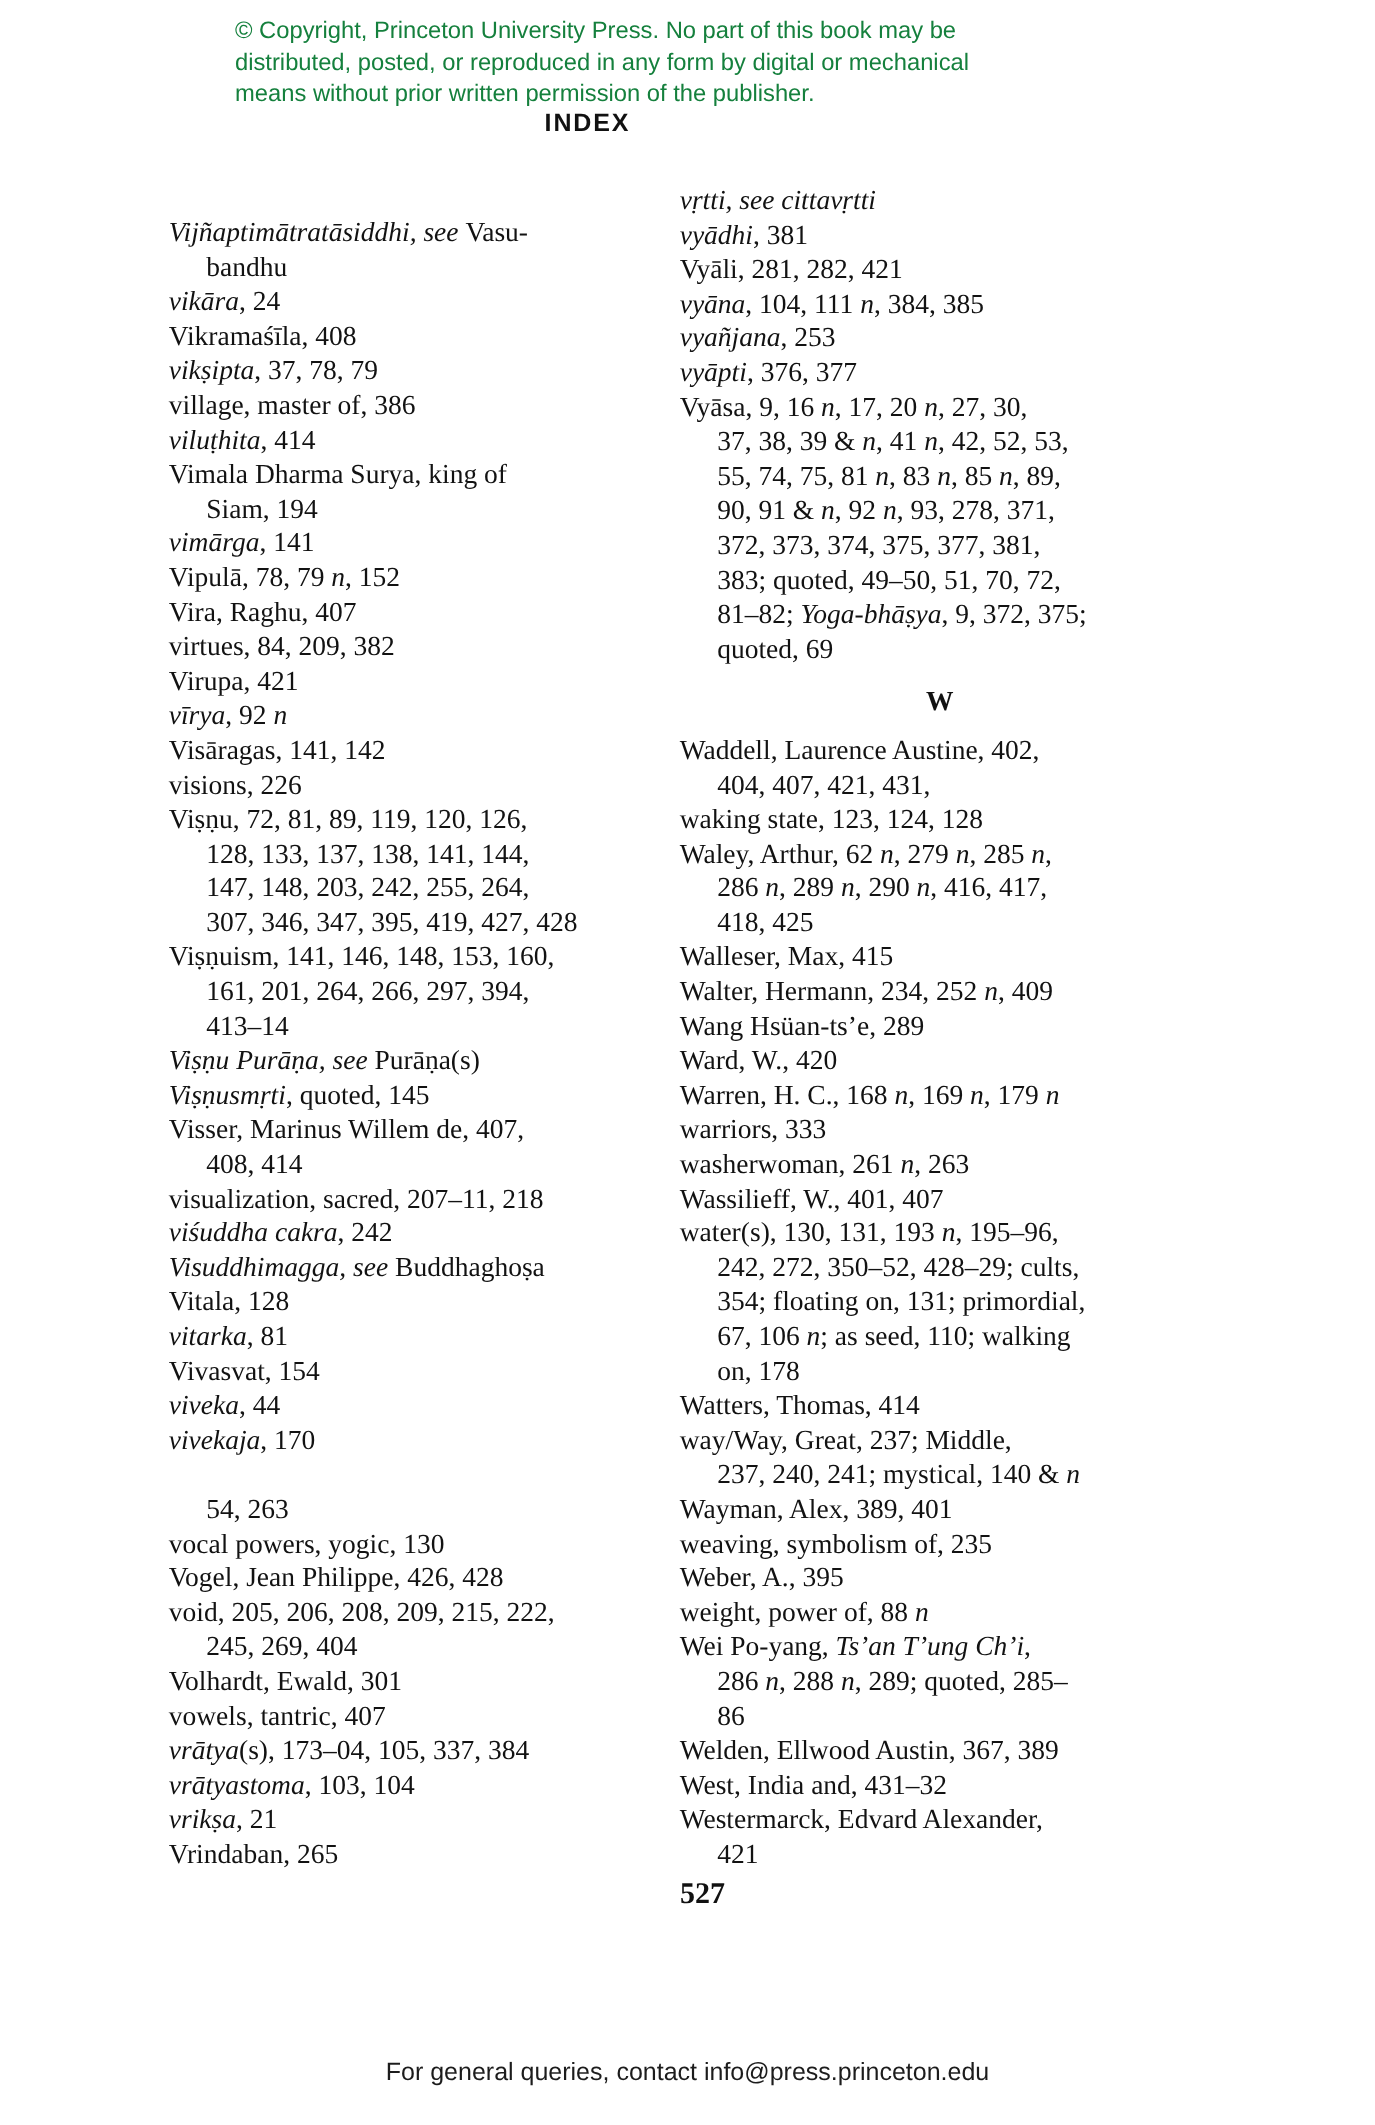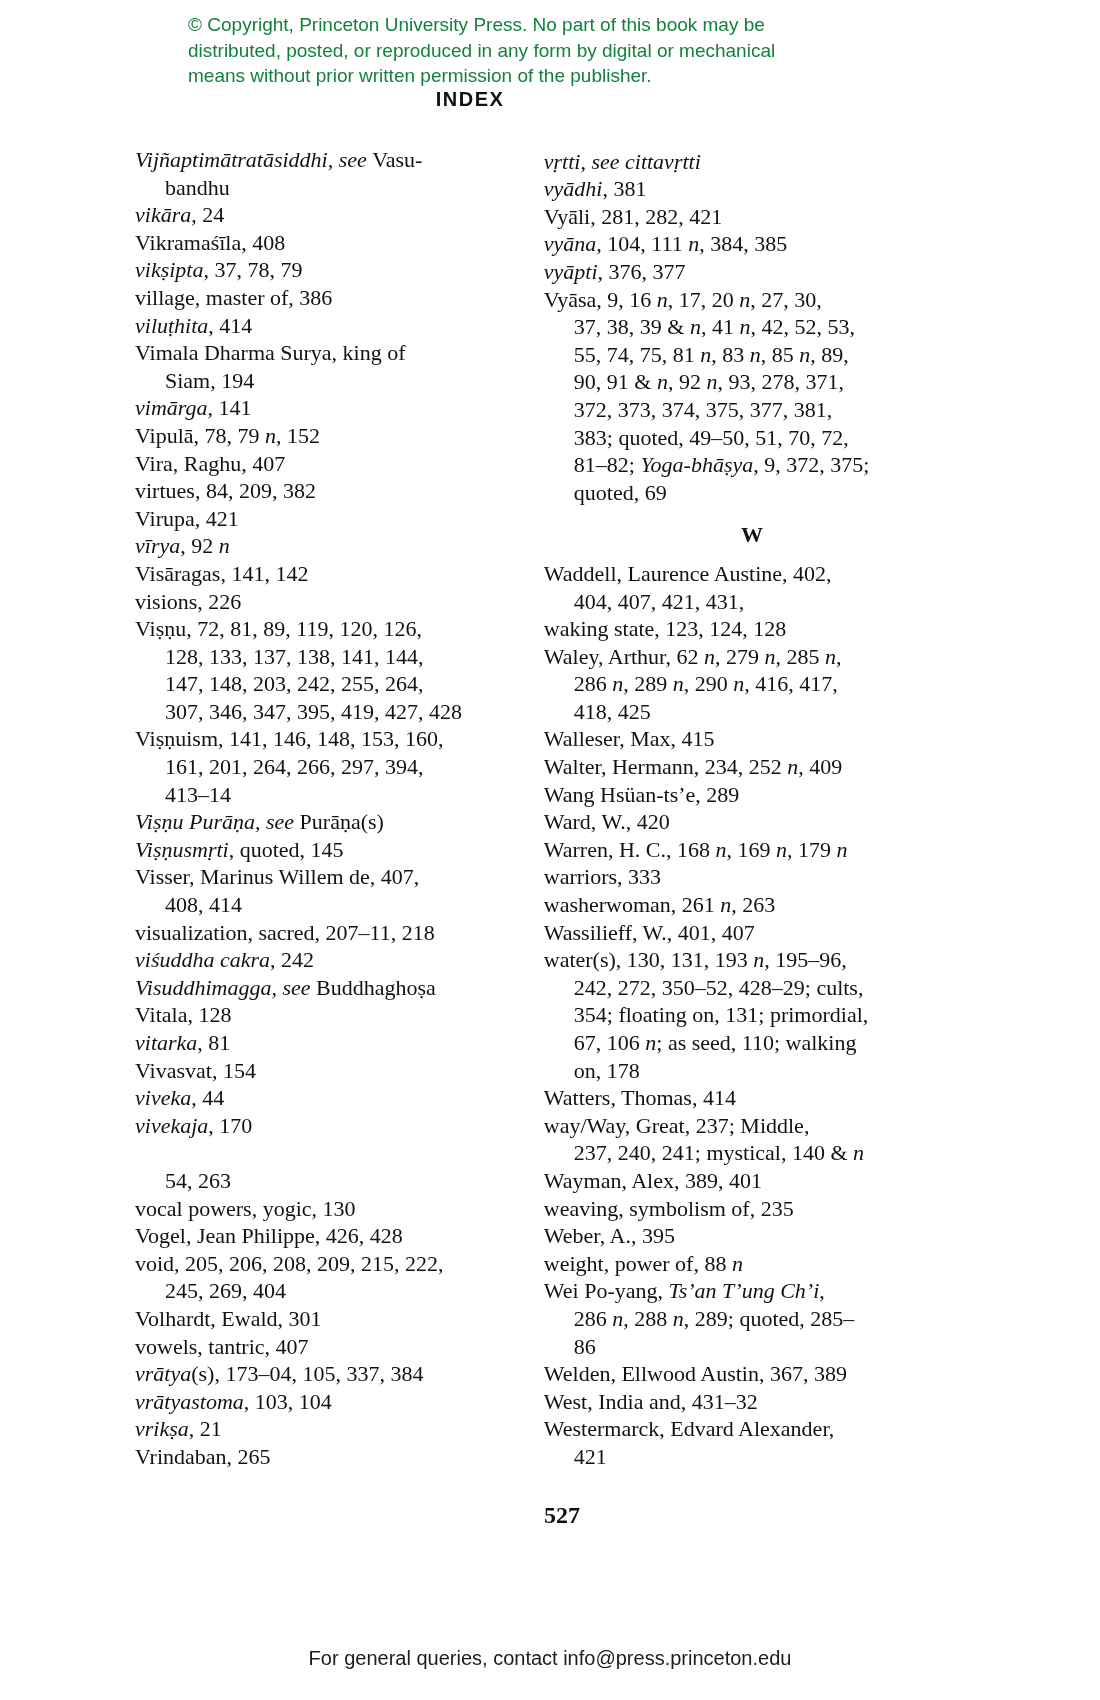--- a/index.html
+++ b/index.html
@@ -136,20 +136,21 @@
         <div class="entry"><i>vrātya</i><span>(s), 173–04, 105, 337, 384</span></div>
         <div class="entry"><i>vrātyastoma</i><span>, 103, 104</span></div>
         <div class="entry"><i>vrikṣa</i><span>, 21</span></div>
         <div class="entry"><span>Vrindaban, 265</span></div>
       </div>
     <div class="col col-right" id="col-right">
         <div class="entry"><i>vṛtti, see cittavṛtti</i></div>
         <div class="entry"><i>vyādhi</i><span>, 381</span></div>
         <div class="entry"><span>Vyāli, 281, 282, 421</span></div>
         <div class="entry"><i>vyāna</i><span>, 104, 111 </span><i>n</i><span>, 384, 385</span></div>
+        <div class="entry"><i>vyañjana</i><span>, 253</span></div>
         <div class="entry"><i>vyāpti</i><span>, 376, 377</span></div>
         <div class="entry"><span>Vyāsa, 9, 16 </span><i>n</i><span>, 17, 20 </span><i>n</i><span>, 27, 30,</span><br><span>37, 38, 39 &amp; </span><i>n</i><span>, 41 </span><i>n</i><span>, 42, 52, 53,</span><br><span>55, 74, 75, 81 </span><i>n</i><span>, 83 </span><i>n</i><span>, 85 </span><i>n</i><span>, 89,</span><br><span>90, 91 &amp; </span><i>n</i><span>, 92 </span><i>n</i><span>, 93, 278, 371,</span><br><span>372, 373, 374, 375, 377, 381,</span><br><span>383; quoted, 49–50, 51, 70, 72,</span><br><span>81–82; </span><i>Yoga-bhāṣya</i><span>, 9, 372, 375;</span><br><span>quoted, 69</span></div>
         <div class="section-heading">W</div>
         <div class="entry"><span>Waddell, Laurence Austine, 402,</span><br><span>404, 407, 421, 431,</span></div>
         <div class="entry"><span>waking state, 123, 124, 128</span></div>
         <div class="entry"><span>Waley, Arthur, 62 </span><i>n</i><span>, 279 </span><i>n</i><span>, 285 </span><i>n</i><span>,</span><br><span>286 </span><i>n</i><span>, 289 </span><i>n</i><span>, 290 </span><i>n</i><span>, 416, 417,</span><br><span>418, 425</span></div>
         <div class="entry"><span>Walleser, Max, 415</span></div>
         <div class="entry"><span>Walter, Hermann, 234, 252 </span><i>n</i><span>, 409</span></div>
         <div class="entry"><span>Wang Hsüan-ts’e, 289</span></div>
         <div class="entry"><span>Ward, W., 420</span></div>

